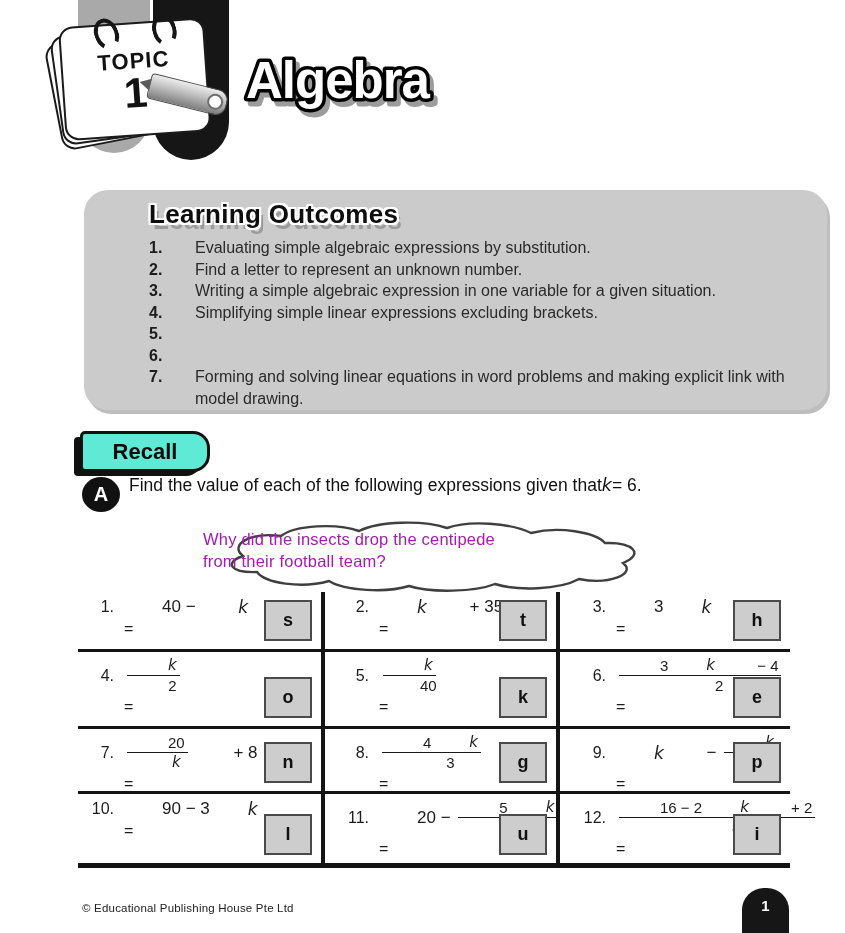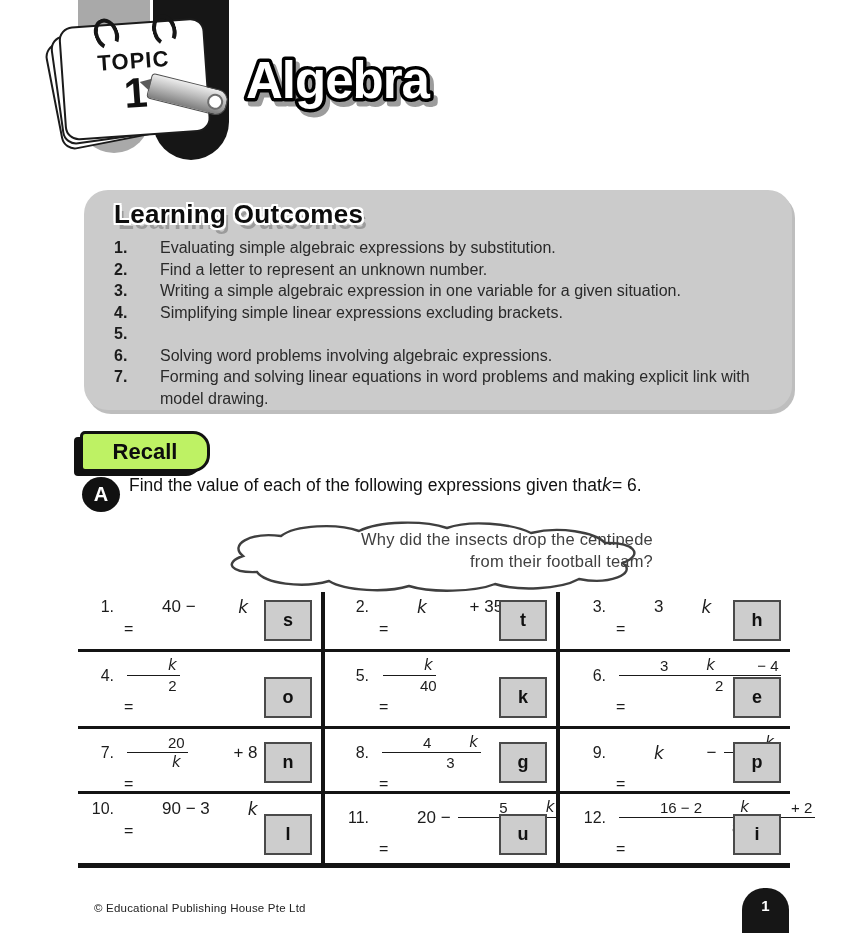--- a/index.html
+++ b/index.html
@@ -31,48 +31,48 @@
             border:1px solid #4e4e4e; border-radius:4px 11px 11px 4px; }
   .pencil::before { content:""; position:absolute; left:-11px; top:5px; width:0; height:0;
             border-top:6px solid transparent; border-bottom:6px solid transparent; border-right:11px solid #5a5a5a; }
   .pencil::after { content:""; position:absolute; right:3px; top:4px; width:12px; height:12px;
             background:#fff; border:2.5px solid #6e6e6e; border-radius:50%; }
 
   .title-svg { position:absolute; left:238px; top:40px; }
 
   
   .lo-box { position:absolute; left:84px; top:190px; width:708px; height:220px;
-            background:#cbcbcb; border-radius:24px; box-shadow:3px 4px 0 rgba(125,125,125,.5); }
+            background:#cbcbcb; border-radius:24px; box-shadow:3px 4px 0 rgba(125,125,125,.5);padding-left:35px; }
   .lo-title { margin:9px 0 7px 30px; font-size:26px; font-weight:bold; letter-spacing:.3px; color:#0d0d0d;
     text-shadow:-2px -2px 0 #fff,2px -2px 0 #fff,-2px 2px 0 #fff,2px 2px 0 #fff,
                 -2px 0 0 #fff,2px 0 0 #fff,0 -2px 0 #fff,0 2px 0 #fff,4px 6px 0 #9b9b9b; }
   .lo-list { margin-left:30px; margin-right:16px; }
   .lo-item { display:flex; font-size:16px; line-height:21.5px; color:#2a2a2a; }
   .lo-item .n { width:26px; font-weight:bold; flex-shrink:0; color:#1c1c1c; }
   .lo-item .t { margin-left:20px; }
 
   
-  .recall-badge { position:absolute; left:80px; top:431px; width:124px; height:35px; background:#bef264;
+  .recall-badge { position:absolute; left:80px; top:431px; width:124px; height:35px; background:#5eead4;
       border:3px solid #111; border-radius:5px 17px 17px 5px; box-shadow:-7px 5px 0 -1px #111;
       display:flex; align-items:center; justify-content:center; }
   .recall-badge span { font-weight:bold; font-size:22px; color:#0d0d0d; }
 
   .a-badge { position:absolute; left:82px; top:477px; width:38px; height:35px; border-radius:50%;
       background:#111; color:#fff; display:flex; align-items:center; justify-content:center;
       font-weight:bold; font-size:20px; }
 
   .instruction { position:absolute; left:129px; top:473px; width:663px; font-weight:normal;
       font-size:17.5px; line-height:24.5px; color:#101010; }
   .instruction .l1 { text-align:justify; text-align-last:justify; }
   .instruction .var { font-style:italic; font-family:"DejaVu Sans",sans-serif; }
 
   
   .cloud-wrap { position:absolute; left:203px; top:518px; width:450px; height:78px; }
-  .cloud-text { position:absolute; left:0; top:10px; width:450px; text-align:right;
-      font-size:16.5px; line-height:22px; color:#404040; letter-spacing:.2px; }
+  .cloud-text { position:absolute; left:0; top:10px; width:450px; text-align:left;
+      font-size:16.5px; line-height:22px; color:#a21caf; letter-spacing:.2px; }
 
   
   .grid { position:absolute; left:78px; top:592px; width:712px;
       display:grid; grid-template-columns:243px 235px 234px; grid-template-rows:60px 77px 65px 74px; }
   .cell { position:relative; box-sizing:border-box; padding-top:5px; padding-left:8px;
       border-bottom:3px solid #141414; }
   .cell:nth-child(3n+2) { padding-left:16px; }
   .cell:nth-child(3n)   { padding-left:18px; }
   .cell:not(:nth-child(3n+1)) { border-left:4px solid #141414; }
   .cell:nth-child(n+10) { border-bottom:5px solid #141414; }
@@ -85,21 +85,21 @@
   .frac { display:inline-flex; flex-direction:column; align-items:center; margin:0 3px;
       font-size:15px; line-height:1.15; }
   .frac .n { display:inline-flex; border-bottom:1.6px solid #1a1a1a; padding:0 3px 1px; }
   .frac .d { display:inline-flex; padding-top:1px; }
   .eq { margin-left:38px; margin-top:3px; font-size:16px; color:#1c1c1c; }
   .letterbox { position:absolute; right:9px; bottom:8px; width:44px; height:37px;
       background:#cdcdcd; border:2px solid #4a4a4a; display:flex; align-items:center; justify-content:center; }
   .letterbox span { font-weight:bold; font-size:18px; color:#111; }
 
   
-  .copyright { position:absolute; left:94px; top:902px; font-size:11.5px; letter-spacing:.2px; color:#222; }
+  .copyright { position:absolute; left:82px; top:902px; font-size:11.5px; letter-spacing:.2px; color:#222; }
   .page-tab { position:absolute; left:742px; top:888px; width:47px; height:45px; background:#161616;
       border-radius:22px 22px 0 0; display:flex; justify-content:center; }
   .page-tab span { color:#fff; font-weight:bold; font-size:15px; margin-top:9px; }
 </style>
 </head>
 <body>
 
 <div class="page">
 
   <div class="capsule gray"></div>
@@ -139,21 +139,20 @@
       </div>
       <div class="lo-item">
         <span class="n">4.</span>
         <span class="t">Simplifying simple linear expressions excluding brackets.</span>
       </div>
       <div class="lo-item">
         <span class="n">5.</span>
       </div>
       <div class="lo-item">
         <span class="n">6.</span>
-        <span class="t">Solving word problems involving algebraic expressions.</span>
       </div>
       <div class="lo-item">
         <span class="n">7.</span>
         <span class="t">Forming and solving linear equations in word problems and making explicit link with model drawing.</span>
       </div>
     </div>
   </div>
 
   <div class="recall-badge">
     <span>Recall</span>

